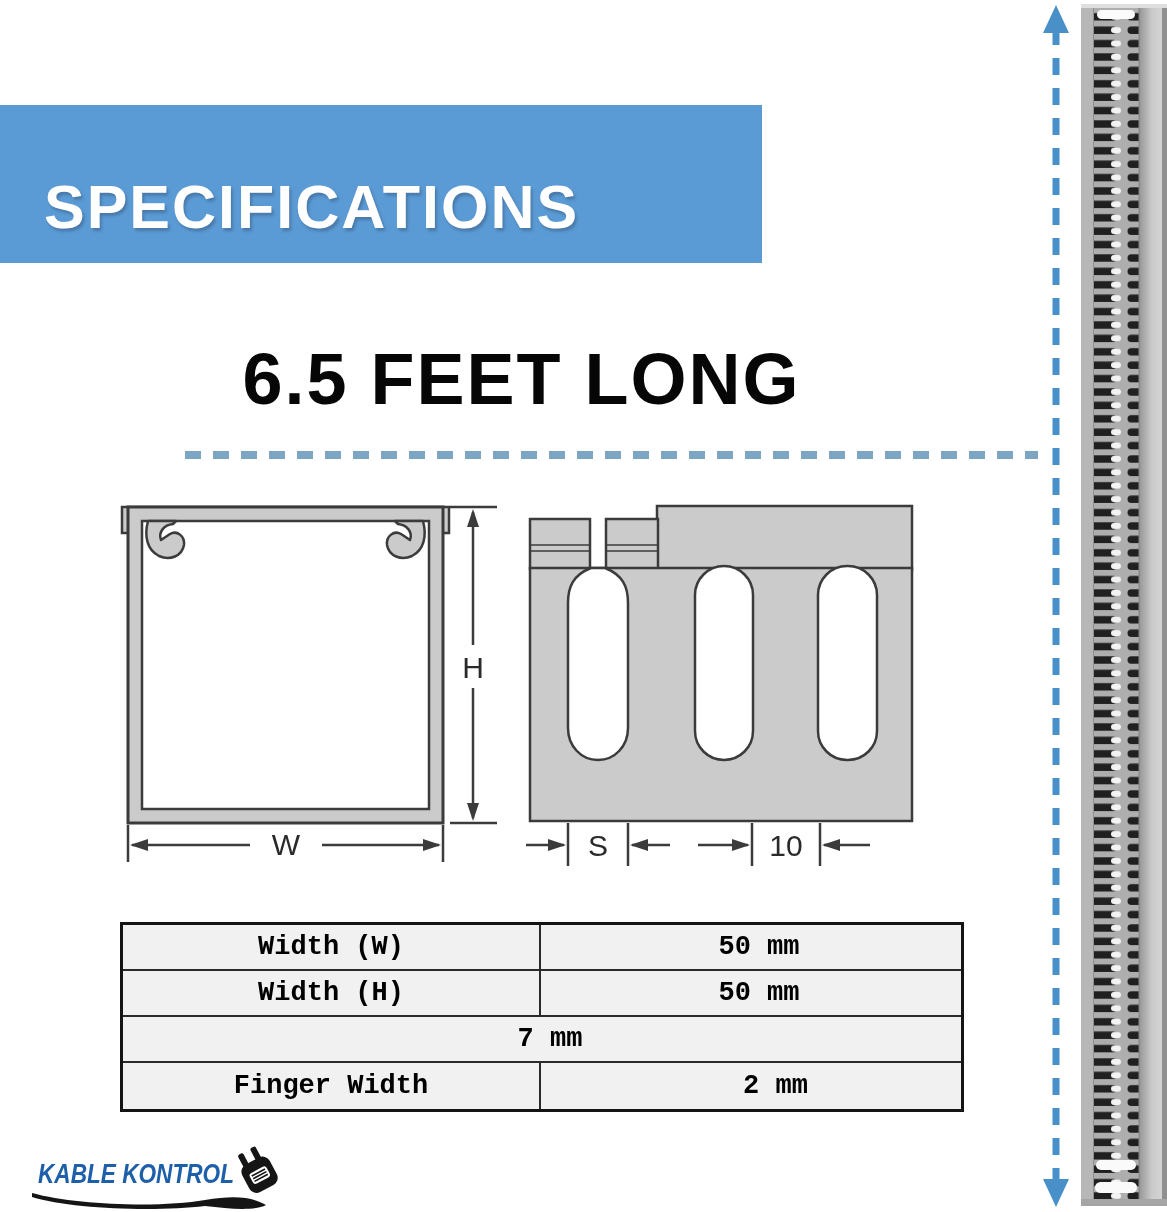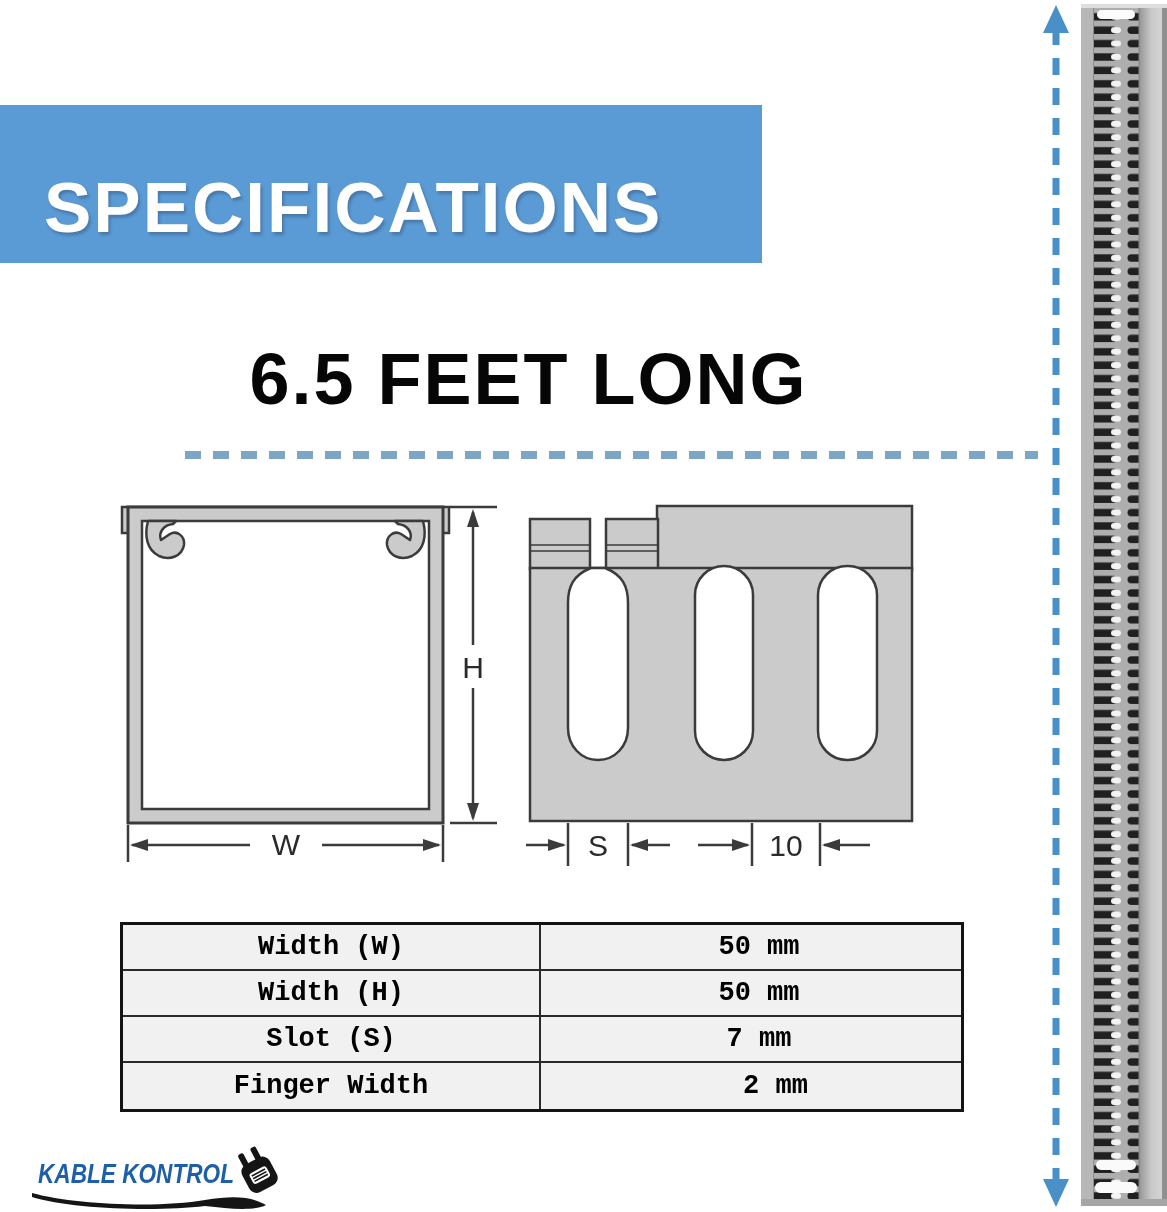--- a/index.html
+++ b/index.html
@@ -7,28 +7,28 @@
     position:relative;width:1167px;height:1212px;background:#ffffff;
     font-family:"Liberation Sans",sans-serif;overflow:hidden;
   }
   .abs{position:absolute;}
   
   .banner{
     left:0;top:105px;width:762px;height:158px;background:#5b9bd5;
     display:flex;align-items:center;
   }
   .banner-text{
-    padding-left:44px;color:#ffffff;font-size:71px;font-weight:bold;
+    padding-left:44px;color:#ffffff;font-size:61px;font-weight:bold;
     letter-spacing:2px;text-shadow:2px 3px 3px rgba(40,60,90,.35);
     white-space:nowrap;
     margin-top:46px;
   }
   
   .headline{
-    left:11px;top:338px;width:1035px;text-align:center;color:#060606;
+    left:4px;top:338px;width:1035px;text-align:center;color:#060606;
     font-size:72px;font-weight:bold;letter-spacing:2px;white-space:nowrap;
   }
   
   .divider{
     left:185px;top:451px;width:853px;height:8px;
     background:repeating-linear-gradient(90deg,#7ca6c4 0 16px,transparent 16px 28px);
   }
   
   .spec-table{
     left:120px;top:922px;width:844px;height:190px;
@@ -137,21 +137,20 @@
   <div class="abs spec-table">
     <div class="spec-row">
       <div class="spec-cell label">Width (W)</div>
       <div class="spec-cell value">50 mm</div>
     </div>
     <div class="spec-row">
       <div class="spec-cell label">Width (H)</div>
       <div class="spec-cell value">50 mm</div>
     </div>
     <div class="spec-row">
-      <div class="spec-cell label">Slot (S)</div>
       <div class="spec-cell value">7 mm</div>
     </div>
     <div class="spec-row">
       <div class="spec-cell label">Finger Width</div>
       <div class="spec-cell value">2 mm</div>
     </div>
   </div>
 
   <svg class="abs" style="left:30px;top:1145px;" width="260" height="67" viewBox="0 0 260 67">
 

